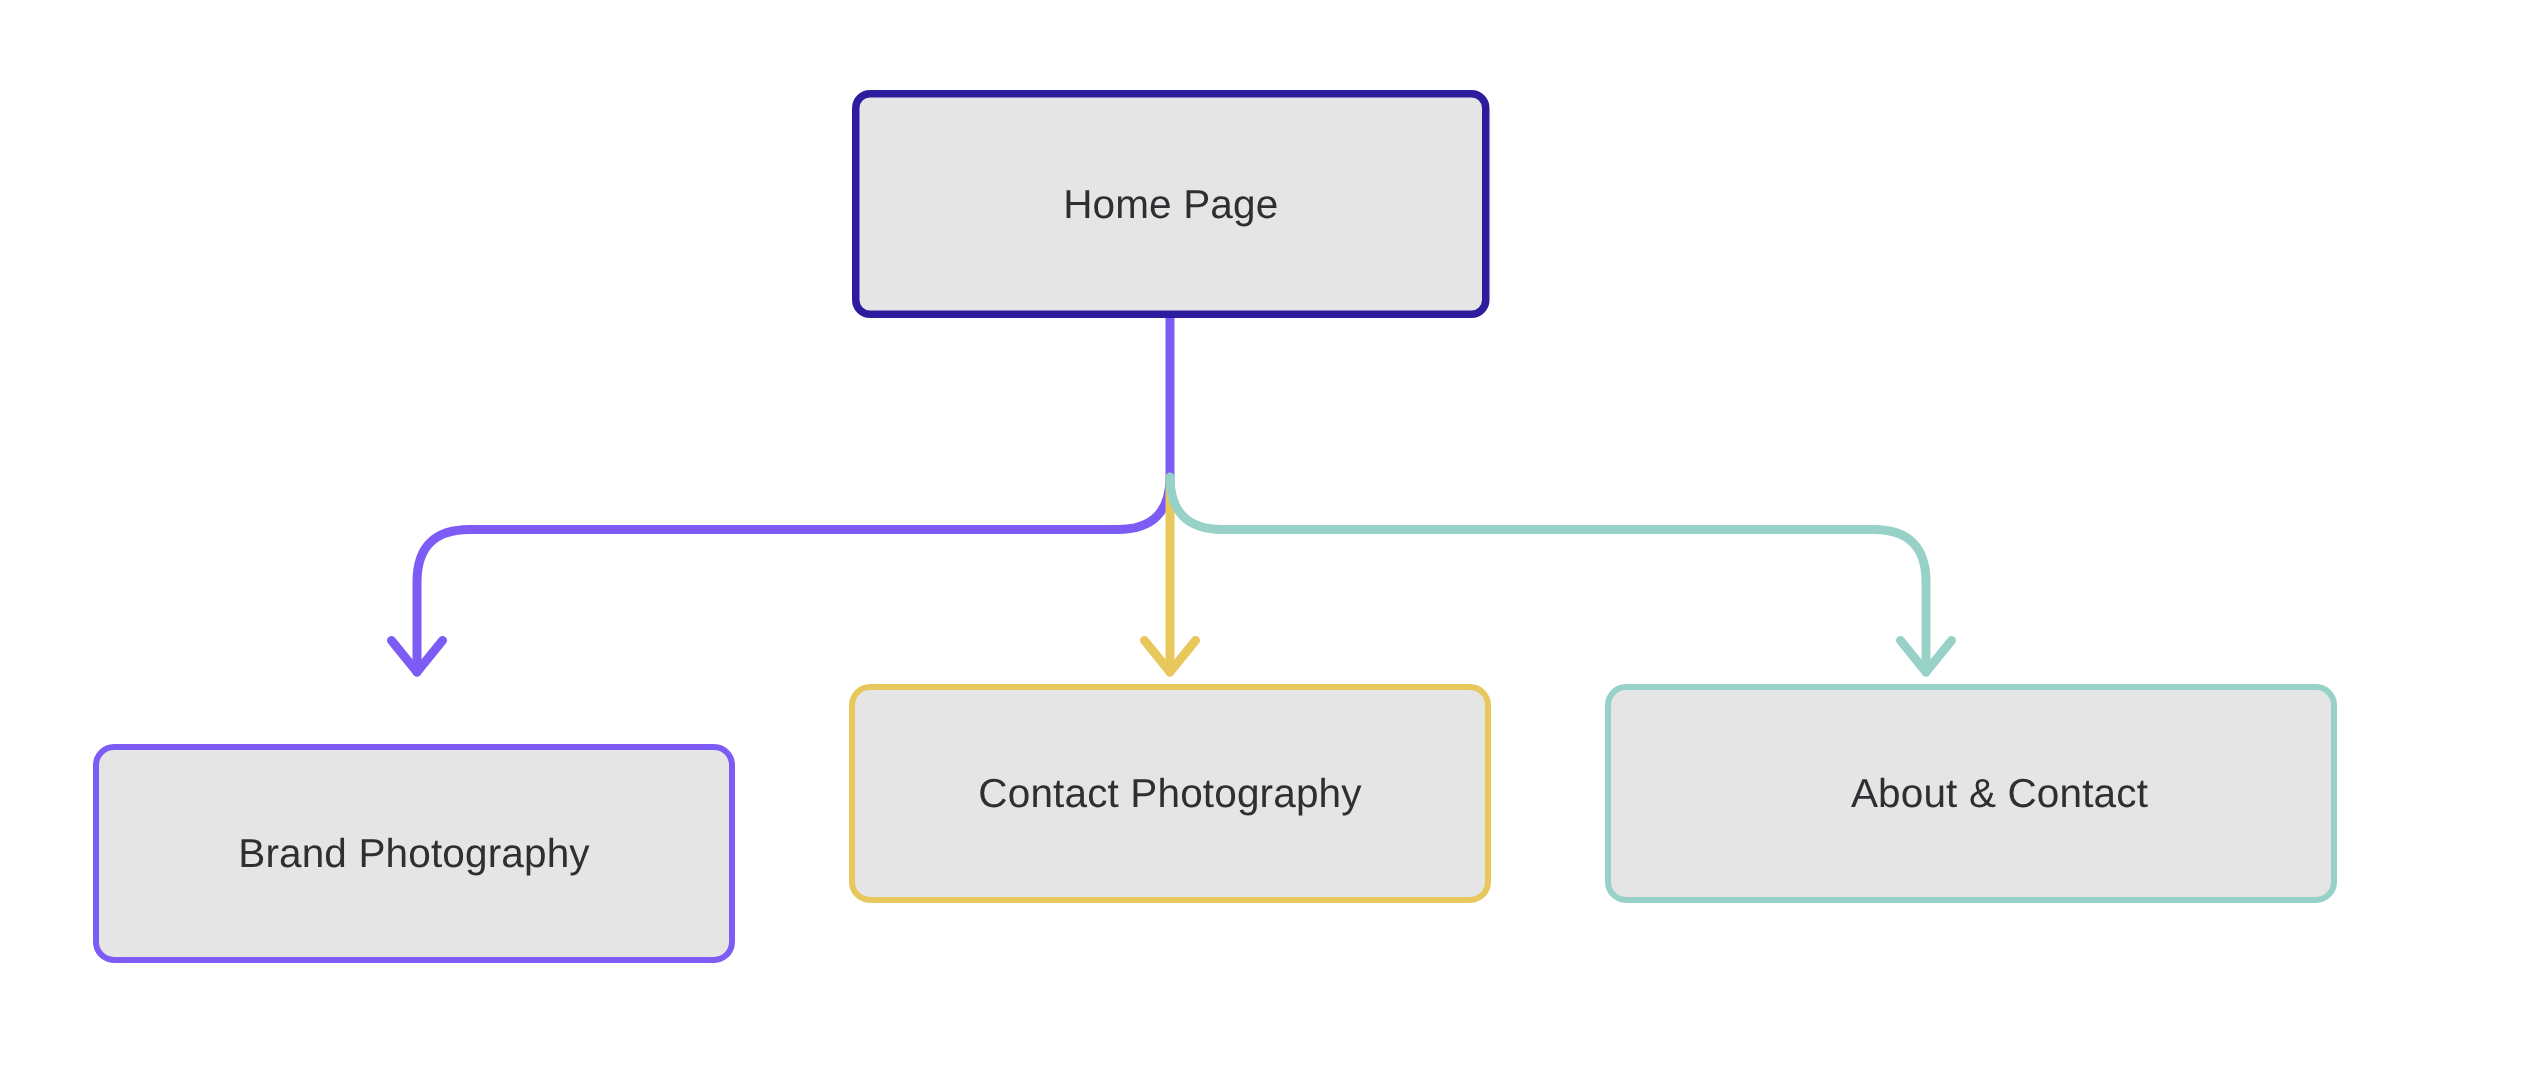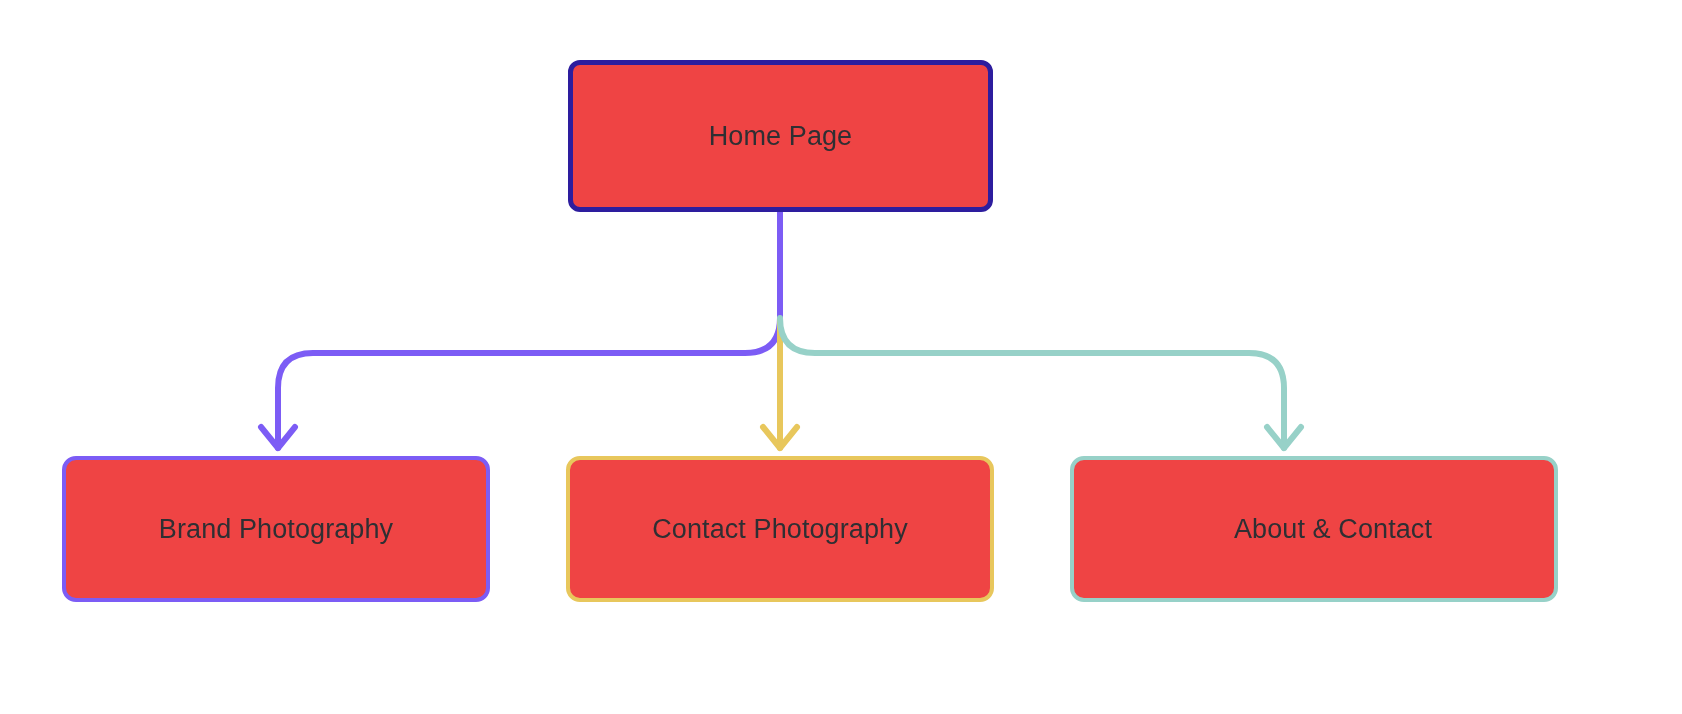--- a/index.html
+++ b/index.html
@@ -22,21 +22,21 @@
     position: absolute;
     left: 0;
     top: 0;
     width: 1682px;
     height: 714px;
     pointer-events: none;
   }
   .node {
     position: absolute;
     box-sizing: border-box;
-    background: #ef4444;
+    background: #e5e5e5;
     border-style: solid;
     display: flex;
     align-items: center;
     justify-content: center;
     text-align: center;
   }
   .node-label {
     color: #2f2f33;
     letter-spacing: 0.1px;
     white-space: nowrap;
@@ -52,21 +52,21 @@
   }
   #node-home .node-label { font-size: 27px; }
   
   .node-child {
     top: 456px;
     height: 146px;
     border-width: 4.5px;
     border-radius: 14px;
   }
   .node-child .node-label { font-size: 27px; }
-  #node-brand    { left: 62px;   width: 428px; }
+  #node-brand    { left: 62px;   width: 428px; margin-top: 40px; }
   #node-portrait { left: 566px;  width: 428px; }
   #node-about    { left: 1070px; width: 488px; padding-left: 38px; }
 </style>
 </head>
 <body>
 
 <div id="canvas" style="background: rgb(255, 255, 255);">
 
   <svg id="edge-layer" viewBox="0 0 1682 714" width="1682" height="714" xmlns="http://www.w3.org/2000/svg">
 

